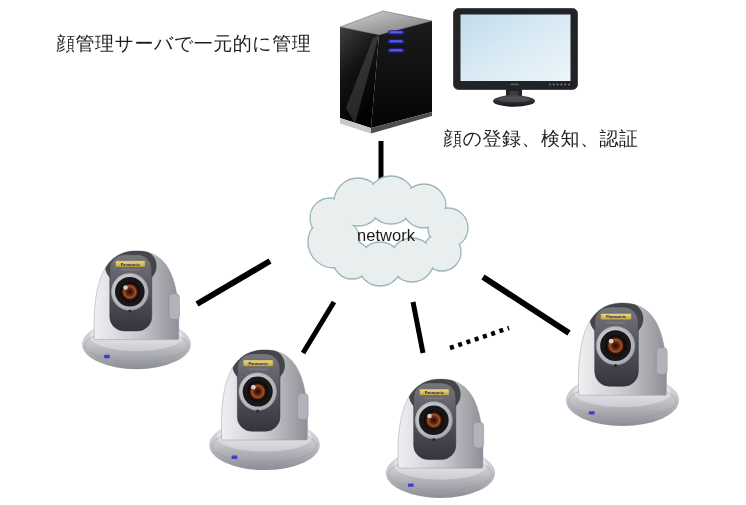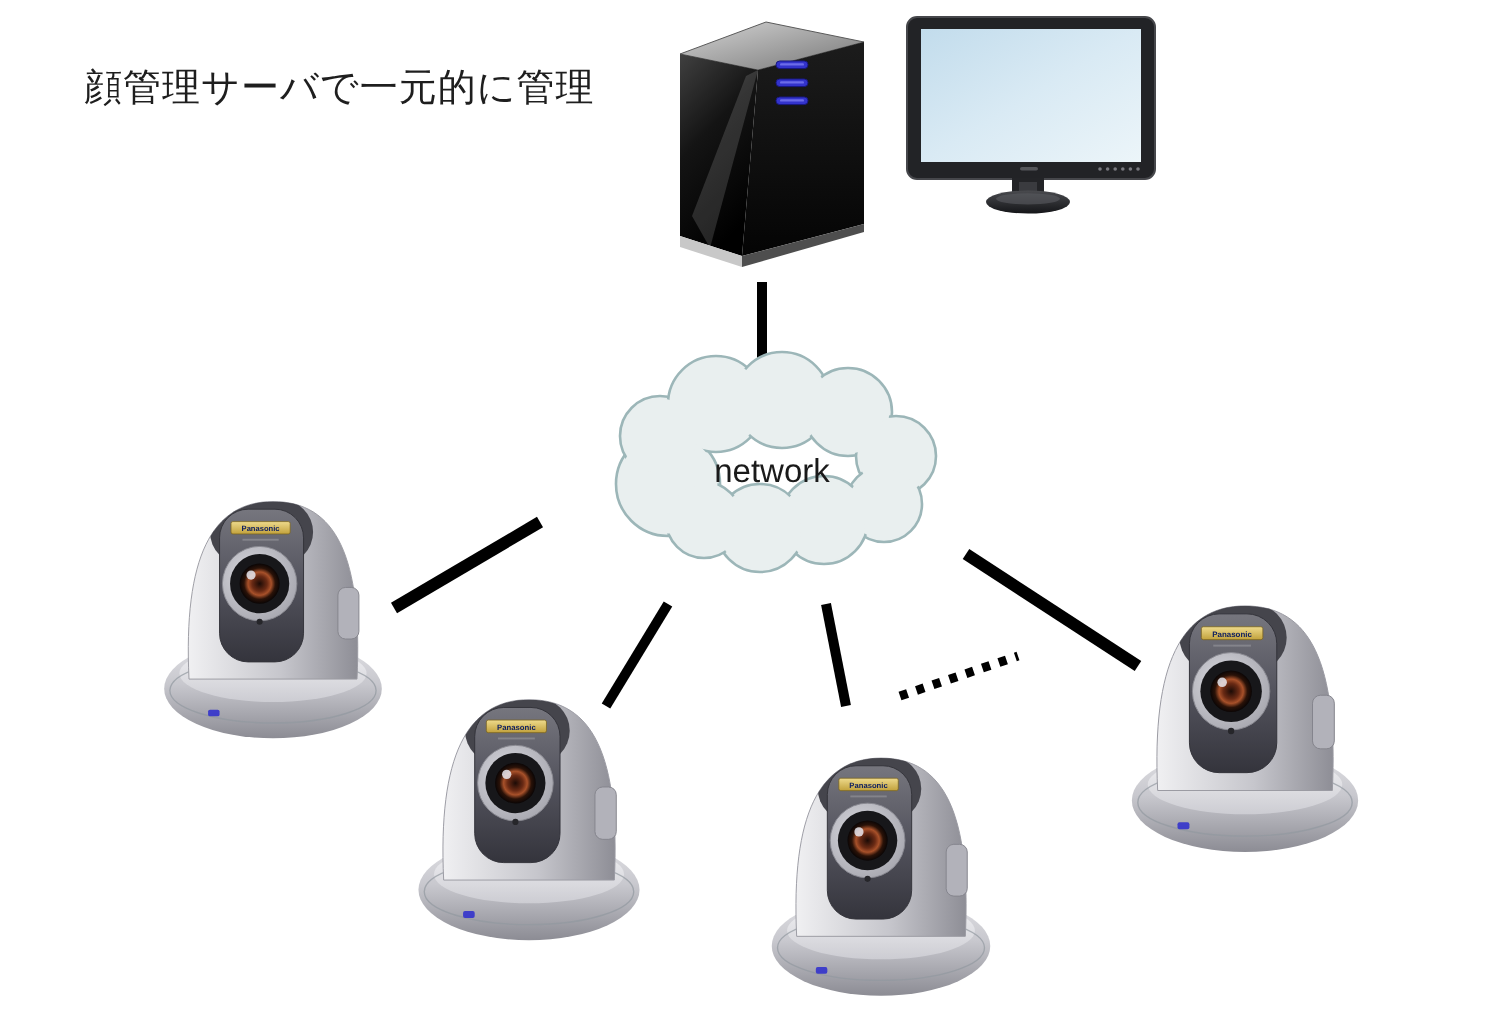--- a/index.html
+++ b/index.html
@@ -2,21 +2,21 @@
 <html style="--line: #000000; --cloud-fill: #e9efef; --cloud-stroke: #9cb6b8; --led-blue: #3333cc; --screen-blue: #cfe3ee; --label-gold: #d8bc5a;"><head>
 <meta charset="utf-8">
 <style>
   html,body{margin:0;padding:0;}
   body{width:746px;height:505px;background:#ffffff;overflow:hidden;
        font-family:"Liberation Sans","DejaVu Sans",sans-serif;}
   #canvas{position:relative;width:746px;height:505px;background:#fff;}
   .abs{position:absolute;}
   .jp-label{color:#1e1e1e;font-size:19px;letter-spacing:0.5px;white-space:nowrap;
             font-family:"Liberation Sans","DejaVu Sans",sans-serif;}
-  #label-server-management{left:42px;top:31px;}
+  #label-server-management{left:56px;top:31px;}
   #label-receive-video{left:138px;top:109px;}
   #label-face-functions{left:443px;top:126px;}
   #conn-overlay{left:0;top:0;width:746px;height:505px;}
   .conn{stroke:var(--line,#000000);fill:none;}
   #server-svg{left:333px;top:4px;width:104px;height:138px;}
   #monitor-svg{left:452px;top:8px;width:128px;height:100px;}
   #cloud-svg{left:296px;top:172px;width:180px;height:124px;}
   .cloud-bump{fill:var(--cloud-fill,#e9efef);}
   .cloud-bump-stroked{fill:var(--cloud-fill,#e9efef);stroke:var(--cloud-stroke,#9cb6b8);stroke-width:1.3;}
   .net-text{font-family:"Liberation Sans","DejaVu Sans",sans-serif;font-size:16.5px;fill:#1a1a1a;}
@@ -127,20 +127,21 @@
   <svg id="conn-overlay" class="abs" viewBox="0 0 746 505">
     <path class="conn" d="M381,141 L381,179" stroke-width="5"></path>
     <path class="conn" d="M270,261 L197,304" stroke-width="6"></path>
     <path class="conn" d="M334,302 L303,353" stroke-width="5"></path>
     <path class="conn" d="M413,302 L423,353" stroke-width="5"></path>
     <path class="conn" d="M483,277 L569,333" stroke-width="6"></path>
     <path class="conn" d="M450,348 L509,328" stroke-width="4.5" stroke-dasharray="4 4.7"></path>
   </svg>
 
   <div id="label-server-management" class="abs jp-label">顔管理サーバで一元的に管理</div>
+  <div id="label-face-functions" class="abs jp-label">顔の登録、検知、認証</div>
 
   <svg id="server-svg" class="abs" viewBox="0 0 104 138">
     <polygon points="7,23 50,7 99,17 46,31" fill="url(#gTopFace)" stroke="#5a5a5a" stroke-width="0.5"></polygon>
     <polygon points="46,31 99,17 99,108 38,124" fill="url(#gRightFace)"></polygon>
     <polygon points="7,23 46,31 38,124 7,114" fill="url(#gLeftFace)"></polygon>
     <polygon points="40,34 46,31 22,120 13,104" fill="#ffffff" opacity="0.14"></polygon>
     <polygon points="7,114 38,124 38,129.5 7,119.5" fill="#c8c8c8"></polygon>
     <polygon points="38,124 99,108 99,112 38,129.5" fill="#4e4e4e"></polygon>
     <g>
       <rect x="55" y="26.5" width="16" height="3.8" rx="1.9" class="led" stroke="#181880" stroke-width="0.5"></rect>

